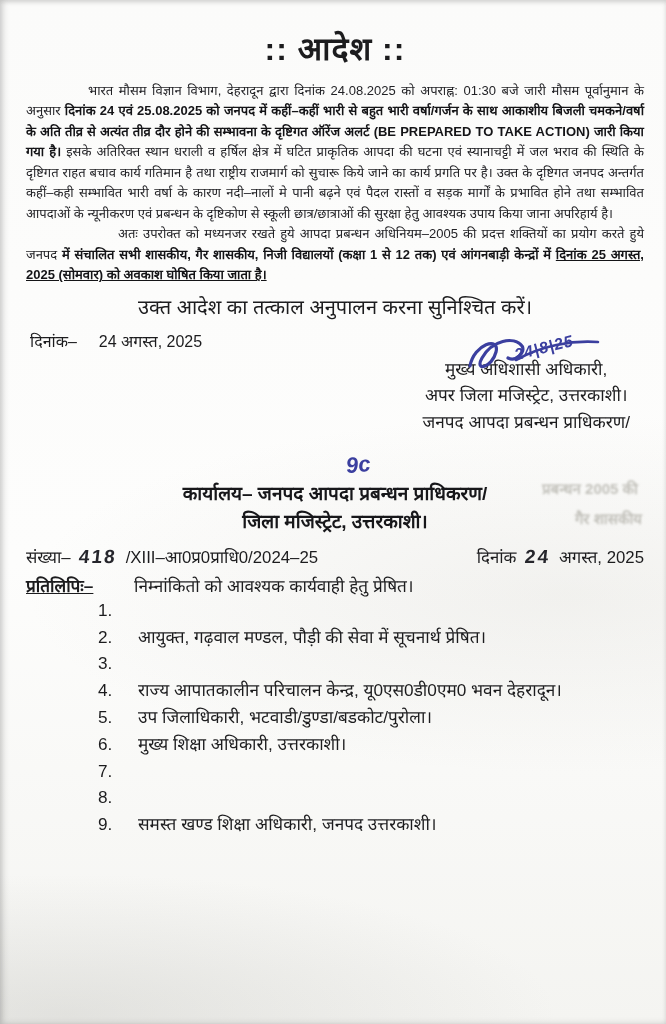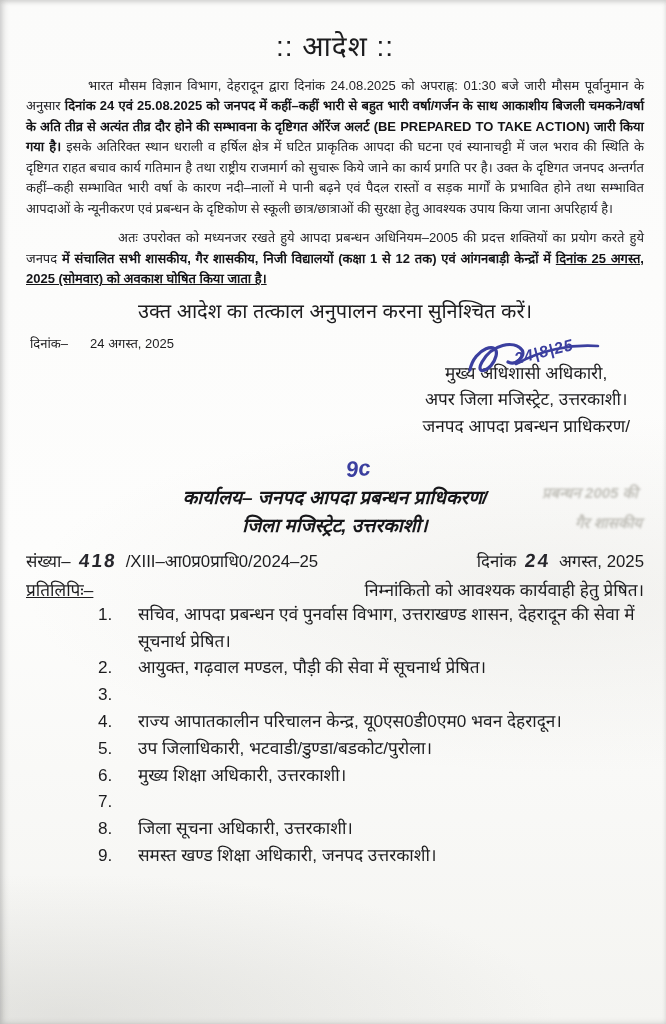--- a/index.html
+++ b/index.html
@@ -13,42 +13,42 @@
       radial-gradient(ellipse 900px 300px at 85% 58%, rgba(190,188,178,0.18), rgba(0,0,0,0) 60%),
       radial-gradient(ellipse 700px 200px at 10% 99%, rgba(170,170,165,0.25), rgba(0,0,0,0) 70%),
       linear-gradient(180deg,#fbfbfa 0%,#fdfdfc 55%,#f4f4f1 100%);
     box-shadow: inset 3px 0 6px rgba(90,90,90,0.25), inset 0 2px 4px rgba(120,120,120,0.18);
     overflow:hidden;
     font-family:"Liberation Sans","DejaVu Sans",sans-serif;
     color:#1c1c1e;
   }
   .title{
     text-align:center;
-    font-size:28px;
-    font-weight:normal;
+    font-size:32px;
+    font-weight:bold;
     letter-spacing:1px;
     margin:6px 0 12px 0;
   }
   .para{
     font-size:13px;
     line-height:1.575;
     text-align:justify;
     color:#222226;
   }
   .p1{ text-indent:62px; }
-  .p2{ text-indent:92px; margin-top:9px; }
+  .p2{ text-indent:92px; }
   .bold{ font-weight:bold; color:#141417; }
   .bold-ul{ font-weight:bold; text-decoration:underline; color:#141417; }
   .compliance{
     margin-top:7px;
     padding-left:112px;
     font-size:20px;
   }
   .date-sign{ position:relative; height:120px; margin-top:10px; }
-  .date-line{ font-size:13px; padding-left:4px; }
+  .date-line{ font-size:16px; padding-left:4px; }
   .date-line .dl-label{ margin-right:22px; }
   .sign-block{
     position:absolute; right:14px; top:26px;
     text-align:center; font-size:17.2px; line-height:1.55;
   }
   .scribble{ position:absolute; pointer-events:none; }
   .hw{
     color:#3b3f9f;
     font-style:italic;
     font-weight:bold;
@@ -63,42 +63,41 @@
   .hw-mark{
     font-size:22px;
     transform:rotate(-6deg);
     display:inline-block;
   }
   .mark1-wrap{ margin:2px 0 0 320px; height:28px; }
   .office{
     text-align:center; font-weight:bold;
     font-size:19px; line-height:1.5; color:#17171a;
     position:relative;
-    font-style:italic;
   }
   .bleed{
     position:absolute;
     color:#8d8b80;
     opacity:0.5;
     filter:blur(1.2px);
     font-size:15px;
     font-weight:bold;
     white-space:nowrap;
   }
   .bleed1{ right:6px; top:-2px; }
   .bleed2{ right:2px; top:28px; }
   .ref-row{
     display:flex; justify-content:space-between;
     margin-top:8px; font-size:16.8px; align-items:baseline;
   }
   .hw-num{ font-size:19px; letter-spacing:2px; padding:0 4px; color:#26262c; font-style:normal; font-weight:bold; transform:skewX(-6deg); display:inline-block;}
   .copies{ margin-top:6px; }
   .copies-head{ display:flex; font-size:17.2px; }
-  .copies-label{ width:108px; font-weight:normal; text-decoration:underline; flex:none; }
-  .copies-intro{ flex:1;text-align:right; }
+  .copies-label{ width:108px; font-weight:bold; text-decoration:underline; flex:none; }
+  .copies-intro{ flex:1; }
   .copy-item{ display:flex; font-size:17.2px; line-height:1.56; }
   .copy-num{ width:40px; margin-left:72px; flex:none; }
   .copy-text{ flex:1; padding-right:6px; }
 </style>
 </head>
 <body>
 
 <div class="page">
 
   <div class="title">:: आदेश ::</div>
@@ -153,21 +152,20 @@
     </div>
   </div>
 
   <div class="copies">
     <div class="copies-head">
       <span class="copies-label">प्रतिलिपिः–</span>
       <span class="copies-intro">निम्नांकितो को आवश्यक कार्यवाही हेतु प्रेषित।</span>
     </div>
     <div class="copy-item">
       <span class="copy-num">1.</span>
-      <span class="copy-text">सचिव, आपदा प्रबन्धन एवं पुनर्वास विभाग, उत्तराखण्ड शासन, देहरादून की सेवा में सूचनार्थ प्रेषित।</span>
     </div>
     <div class="copy-item">
       <span class="copy-num">2.</span>
       <span class="copy-text">आयुक्त, गढ़वाल मण्डल, पौड़ी की सेवा में सूचनार्थ प्रेषित।</span>
     </div>
     <div class="copy-item">
       <span class="copy-num">3.</span>
     </div>
     <div class="copy-item">
       <span class="copy-num">4.</span>
@@ -179,21 +177,20 @@
     </div>
     <div class="copy-item">
       <span class="copy-num">6.</span>
       <span class="copy-text">मुख्य शिक्षा अधिकारी, उत्तरकाशी।</span>
     </div>
     <div class="copy-item">
       <span class="copy-num">7.</span>
     </div>
     <div class="copy-item">
       <span class="copy-num">8.</span>
-      <span class="copy-text">जिला सूचना अधिकारी, उत्तरकाशी।</span>
     </div>
     <div class="copy-item">
       <span class="copy-num">9.</span>
       <span class="copy-text">समस्त खण्ड शिक्षा अधिकारी, जनपद उत्तरकाशी।</span>
     </div>
   </div>
 
 </div>
 
 </body></html>

